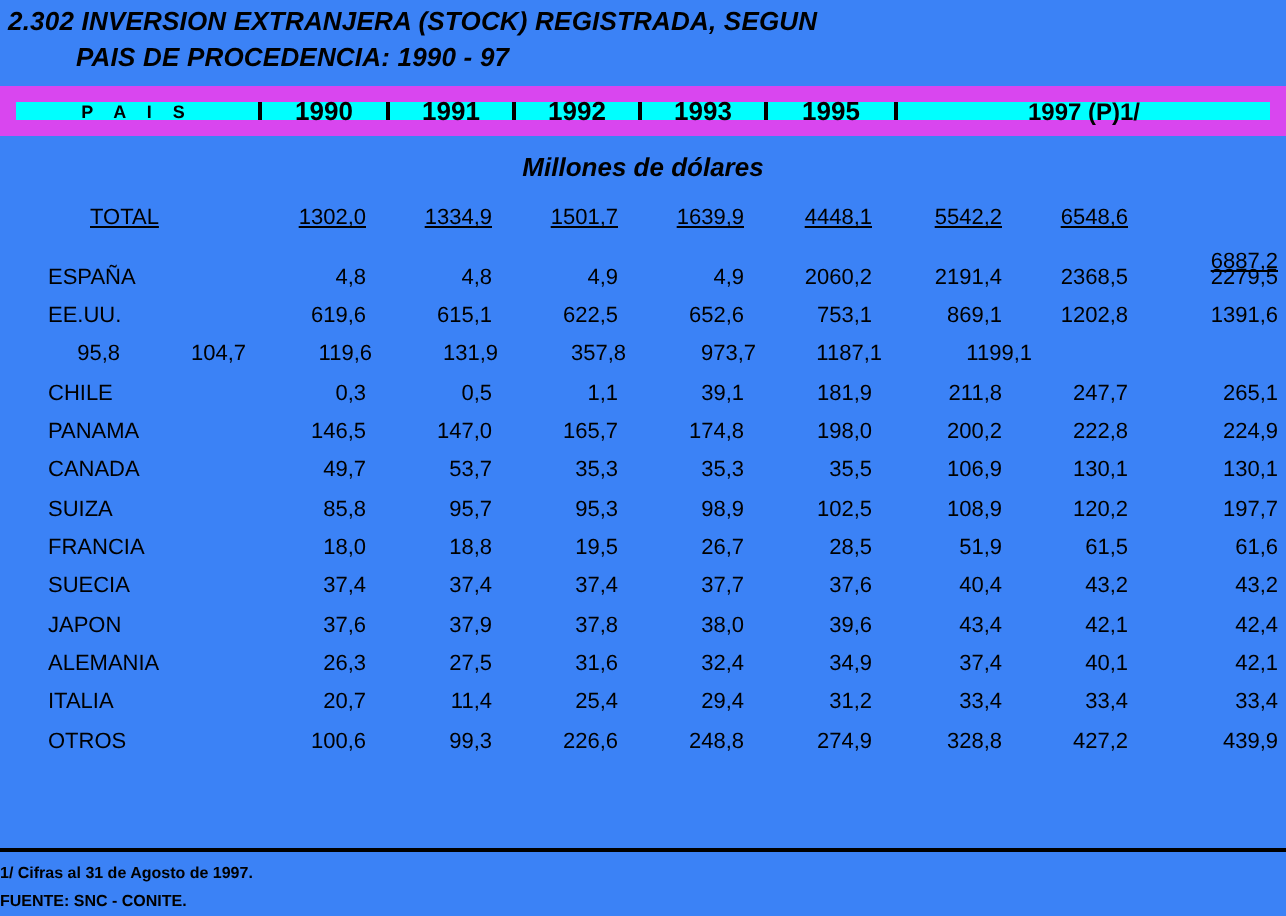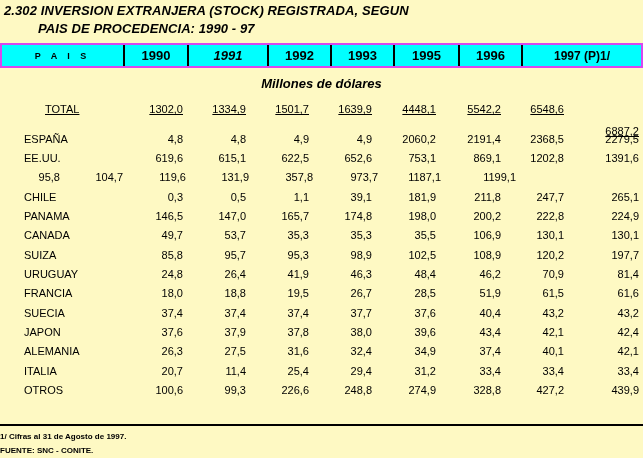--- a/index.html
+++ b/index.html
@@ -1,39 +1,39 @@
 <!DOCTYPE html>
 <html><head>
 <meta charset="utf-8">
 <style>
   html,body { margin:0; padding:0; background:#ffffff; }
   .page {
     position: relative;
     width: 643px;
     height: 458px;
-    background: #fef9c3;
+    background: #3b82f6;
     color: #000000;
     font-family: "Liberation Sans", sans-serif;
     overflow: hidden;
   }
   .title-line1 {
     position: absolute; left: 4px; top: 3px;
     font-size: 13px; font-weight: bold; font-style: italic;
     white-space: nowrap; letter-spacing: 0.1px;
   }
   .title-line2 {
     position: absolute; left: 38px; top: 21px;
     font-size: 13px; font-weight: bold; font-style: italic;
     white-space: nowrap; letter-spacing: 0.1px;
   }
   .thead {
     position: absolute; left: 0; top: 43px;
     width: 643px; height: 25px;
     box-sizing: border-box;
-    border: 2px solid #d946ef;
+    border: 8px solid #d946ef;
     background: #00ffff;
     display: flex;
     align-items: stretch;
   }
   .thead .hcell {
     box-sizing: border-box;
     display: flex; align-items: center; justify-content: center;
     font-weight: bold; font-size: 13px;
     white-space: nowrap;
     flex: none;
@@ -89,25 +89,24 @@
 
 <div class="page">
 
   <div class="title-line1">2.302 INVERSION EXTRANJERA (STOCK) REGISTRADA, SEGUN</div>
   <div class="title-line2">PAIS DE PROCEDENCIA: 1990 - 97</div>
 
   <div class="thead" id="thead" style="background: rgb(0, 255, 255);">
     <div class="hcell pais">P A I S</div>
 
   <div class="hcell" style="width: 64px;">1990</div>
-      <div class="hcell" style="width: 80px; font-style: italic;">1991</div>
+      <div class="hcell" style="width: 63px;">1991</div>
       <div class="hcell" style="width: 63px;">1992</div>
       <div class="hcell" style="width: 63px;">1993</div>
       <div class="hcell" style="width: 65px;">1995</div>
-      <div class="hcell" style="width: 63px;">1996</div>
       <div class="hcell last">1997 (P)1/</div>
     </div>
 
   <div class="subtitle">Millones de dólares</div>
 
   <div class="row total-row" id="total-row">
     <div class="lbl">TOTAL</div>
 
   <div class="val" style="width: 64px;">1302,0</div>
       <div class="val" style="width: 63px;">1334,9</div>
@@ -191,31 +190,20 @@
         <div class="val" style="width: 64px;">85,8</div>
         <div class="val" style="width: 63px;">95,7</div>
         <div class="val" style="width: 63px;">95,3</div>
         <div class="val" style="width: 63px;">98,9</div>
         <div class="val" style="width: 64px;">102,5</div>
         <div class="val" style="width: 65px;">108,9</div>
         <div class="val" style="width: 63px;">120,2</div>
         <div class="val" style="width: 75px;">197,7</div>
       </div>
       <div class="row">
-        <div class="lbl">URUGUAY</div>
-        <div class="val" style="width: 64px;">24,8</div>
-        <div class="val" style="width: 63px;">26,4</div>
-        <div class="val" style="width: 63px;">41,9</div>
-        <div class="val" style="width: 63px;">46,3</div>
-        <div class="val" style="width: 64px;">48,4</div>
-        <div class="val" style="width: 65px;">46,2</div>
-        <div class="val" style="width: 63px;">70,9</div>
-        <div class="val" style="width: 75px;">81,4</div>
-      </div>
-      <div class="row">
         <div class="lbl">FRANCIA</div>
         <div class="val" style="width: 64px;">18,0</div>
         <div class="val" style="width: 63px;">18,8</div>
         <div class="val" style="width: 63px;">19,5</div>
         <div class="val" style="width: 63px;">26,7</div>
         <div class="val" style="width: 64px;">28,5</div>
         <div class="val" style="width: 65px;">51,9</div>
         <div class="val" style="width: 63px;">61,5</div>
         <div class="val" style="width: 75px;">61,6</div>
       </div>

